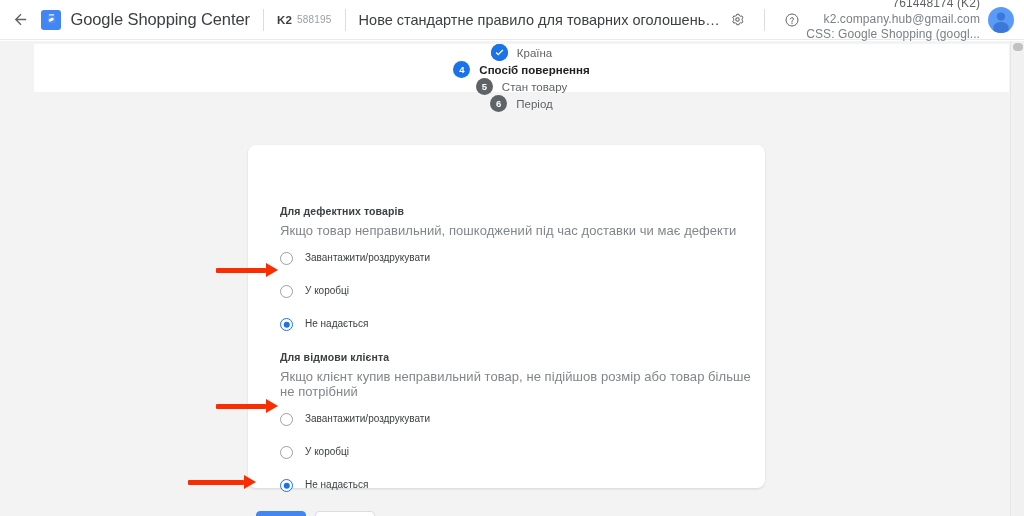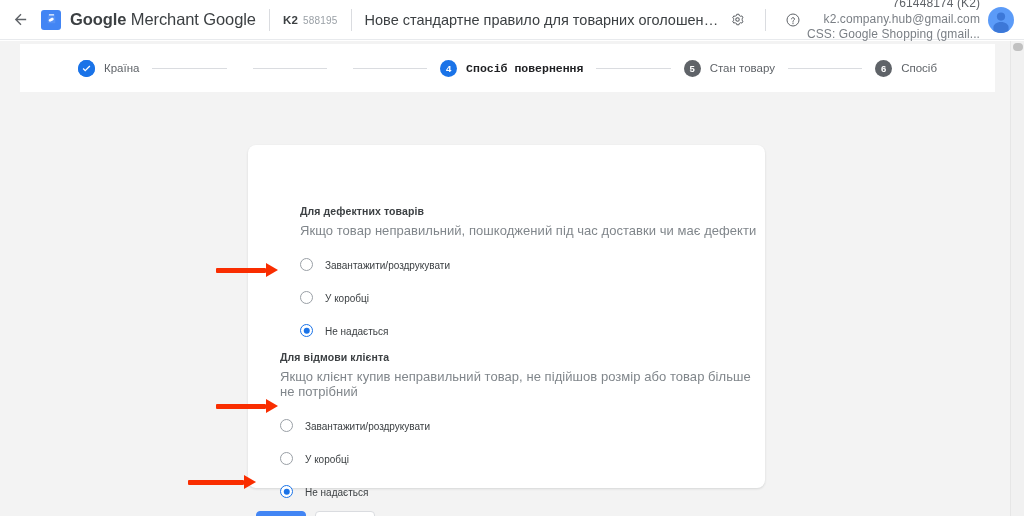--- a/index.html
+++ b/index.html
@@ -28,26 +28,26 @@
   .logo-mark {
     width: 20px; height: 20px; margin-left: 8px;
     background: #4285f4; border-radius: 3px;
     display: flex; align-items: center; justify-content: center;
     flex: 0 0 auto;
   }
   .logo-text {
     margin-left: 9px; font-size: 16.5px; color: #3c4043;
     letter-spacing: -0.1px; white-space: nowrap;
   }
-  .logo-text b { font-weight: 700; }
+  .logo-text b { font-weight: 400; }
   .hdr-div {
     width: 1px; height: 22px; background: #dadce0; margin: 0 13px;
     flex: 0 0 auto;
   }
-  .acct-chip { display: flex; align-items: flex-end; white-space: nowrap; }
+  .acct-chip { display: flex; align-items: center; white-space: nowrap; }
   .acct-chip .k2 { font-size: 11.5px; color: #3c4043; font-weight: 700; letter-spacing: .2px; }
   .acct-chip .num { font-size: 10px; color: #9aa0a6; margin-left: 5px; letter-spacing: .2px; }
   .doc-title {
     font-size: 14.5px; color: #3c4043; white-space: nowrap;
     overflow: hidden; text-overflow: ellipsis; max-width: 460px;
   }
   .hdr-spacer { flex: 1 1 auto; }
   .icon-btn {
     width: 28px; height: 28px; display: flex; align-items: center;
     justify-content: center; cursor: pointer; border-radius: 50%;
@@ -68,41 +68,42 @@
 
   
   .canvas {
     position: absolute; top: 41px; left: 0;
     width: 1024px; height: 475px;
     background: #f3f3f3;
   }
 
   
   .stepper-card {
-    position: absolute; left: 20px; top: 3px;
+    position: absolute; left: 34px; top: 3px;
     width: 975px; height: 48px;
     background: #ffffff;
     display: flex; align-items: center;
     padding: 0 58px;
+    flex-direction: column;
   }
   .step { display: flex; align-items: center; flex: 0 0 auto; }
   .step-circle {
     width: 17px; height: 17px; border-radius: 50%;
     display: flex; align-items: center; justify-content: center;
     font-size: 9.5px; color: #ffffff; font-weight: 600;
     flex: 0 0 auto;
   }
   .step-circle.done { background: #1a73e8; }
   .step-circle.active { background: #1a73e8; }
   .step-circle.todo { background: #5f6368; }
   .step-label {
     margin-left: 9px; font-size: 11.5px; white-space: nowrap;
     color: #5f6368;
   }
-  .step.is-active .step-label { color: #202124; font-weight: 700; font-family: Liberation Mono, monospace; }
+  .step.is-active .step-label { color: #202124; font-weight: 700; }
   .step-conn { flex: 1 1 auto; height: 1px; background: #dadce0; margin: 0 13px; min-width: 22px; }
 
   
   .content-card {
     position: absolute; left: 248px; top: 104px;
     width: 517px; height: 343px;
     background: #ffffff; border-radius: 8px;
     box-shadow: 0 1px 2px rgba(60,64,67,.10), 0 1px 3px rgba(60,64,67,.06);
   }
   .card-question {
@@ -110,21 +111,21 @@
     font-size: 12.5px; color: #3c4043;
   }
   .group { position: absolute; left: 32px; }
   .group-title {
     font-size: 10.5px; color: #3c4043; font-weight: 700; letter-spacing: .1px;
   }
   .group-desc {
     font-size: 13px; color: #80868b; margin-top: 6px; letter-spacing: .05px;
   }
   .radio-row {
-    display: flex; align-items: flex-end; height: 19px;
+    display: flex; align-items: flex-start; height: 19px;
     margin-top: 11px; cursor: pointer;
   }
   .radio {
     width: 13px; height: 13px; border-radius: 50%;
     border: 1.4px solid #9aa0a6; background: #fff;
     flex: 0 0 auto; position: relative;
   }
   .radio.checked { border-color: #1a73e8; border-width: 1.6px; }
   .radio.checked::after {
     content: ""; position: absolute;
@@ -185,21 +186,21 @@
   </div>
 
   <div class="logo-mark">
     <svg width="13" height="13" viewBox="0 0 24 24">
       <rect x="7" y="2.5" width="10" height="2.2" rx="0.6" fill="#ffffff" opacity=".95"></rect>
       <path d="M6 6h12a1 1 0 0 1 1 1v11a1 1 0 0 1-1 1H6a1 1 0 0 1-1-1V7a1 1 0 0 1 1-1z" fill="#ffffff" opacity=".1"></path>
       <path d="M13.6 8.6c1.4 0 2.5 1.1 2.5 2.5 0 .9-.5 1.7-1.2 2.1l-4.4 2.6c-.4.2-.8.3-1.2.3-1.4 0-2.5-1.1-2.5-2.5 0-.9.5-1.7 1.2-2.1l4.4-2.6c.4-.2.8-.3 1.2-.3z" fill="#ffffff"></path>
     </svg>
   </div>
 
-  <div class="logo-text"><b>Google</b><span> Merchant Google</span></div>
+  <div class="logo-text"><b>Google</b><span> Shopping Center</span></div>
 
   <div class="hdr-div"></div>
 
   <div class="acct-chip">
     <span class="k2">K2</span>
     <span class="num">588195</span>
   </div>
 
   <div class="hdr-div"></div>
 
@@ -220,21 +221,21 @@
     <svg width="16" height="16" viewBox="0 0 24 24">
       <circle cx="12" cy="12" r="9" fill="none" stroke="#5f6368" stroke-width="1.5"></circle>
       <path d="M12 15.2v-.9c0-.8.35-1.3 1.05-1.85.75-.6 1.15-1.05 1.15-1.9 0-1.25-.95-2.1-2.2-2.1-1.2 0-2.1.75-2.25 1.9" fill="none" stroke="#5f6368" stroke-width="1.5" stroke-linecap="round"></path>
       <circle cx="12" cy="17.3" r=".95" fill="#5f6368"></circle>
     </svg>
   </div>
 
   <div class="acct-block">
     <div class="l1">761448174 (K2)</div>
     <div>k2.company.hub@gmail.com</div>
-    <div>CSS: Google Shopping (gmail...</div>
+    <div>CSS: Google Shopping (googl...</div>
   </div>
 
   <div class="avatar">
     <svg width="26" height="26" viewBox="0 0 26 26">
       <circle cx="13" cy="9.6" r="4.1" fill="#3c78d8"></circle>
       <path d="M13 15c-4.4 0-7.6 2.5-7.6 5.4V26h15.2v-5.6C20.6 17.5 17.4 15 13 15z" fill="#3c78d8"></path>
     </svg>
   </div>
 </div>
 
@@ -264,28 +265,28 @@
     <div class="step-conn"></div>
 
     <div class="step">
       <span class="step-circle todo">5</span>
       <span class="step-label">Стан товару</span>
     </div>
     <div class="step-conn"></div>
 
     <div class="step">
       <span class="step-circle todo">6</span>
-      <span class="step-label">Спосіб</span>
+      <span class="step-label">Період</span>
     </div>
   </div>
 
   <div class="content-card">
 
 
-    <div class="group" style="top:60px;margin-left:20px;">
+    <div class="group" style="top:60px;">
       <div class="group-title">Для дефектних товарів</div>
       <div class="group-desc">Якщо товар неправильний, пошкоджений під час доставки чи має дефекти</div>
 
       <div class="radio-row" style="margin-top:14px;">
         <span class="radio"></span>
         <span class="radio-label">Завантажити/роздрукувати</span>
       </div>
       <div class="radio-row" style="margin-top:14px;">
         <span class="radio"></span>
         <span class="radio-label">У коробці</span>

